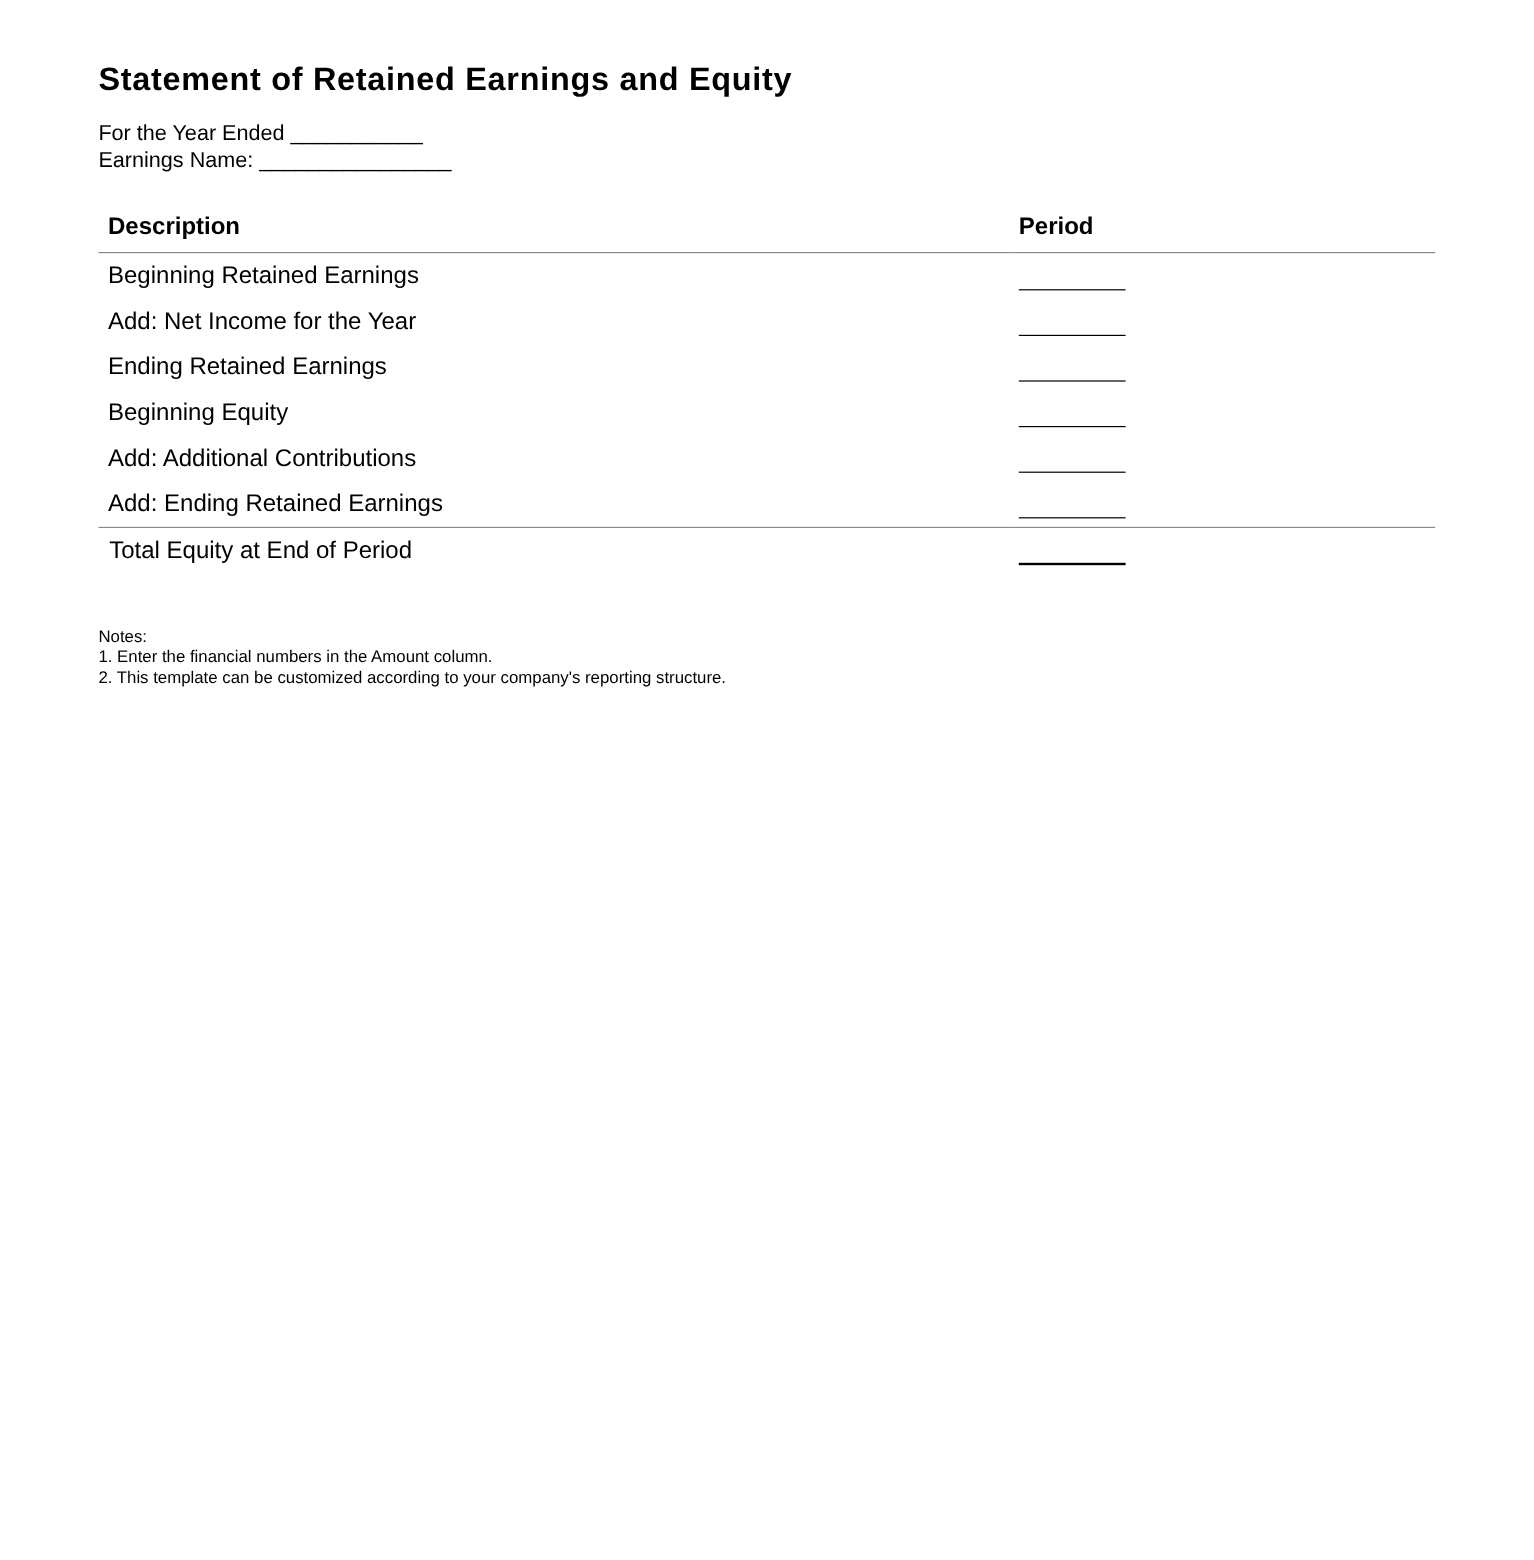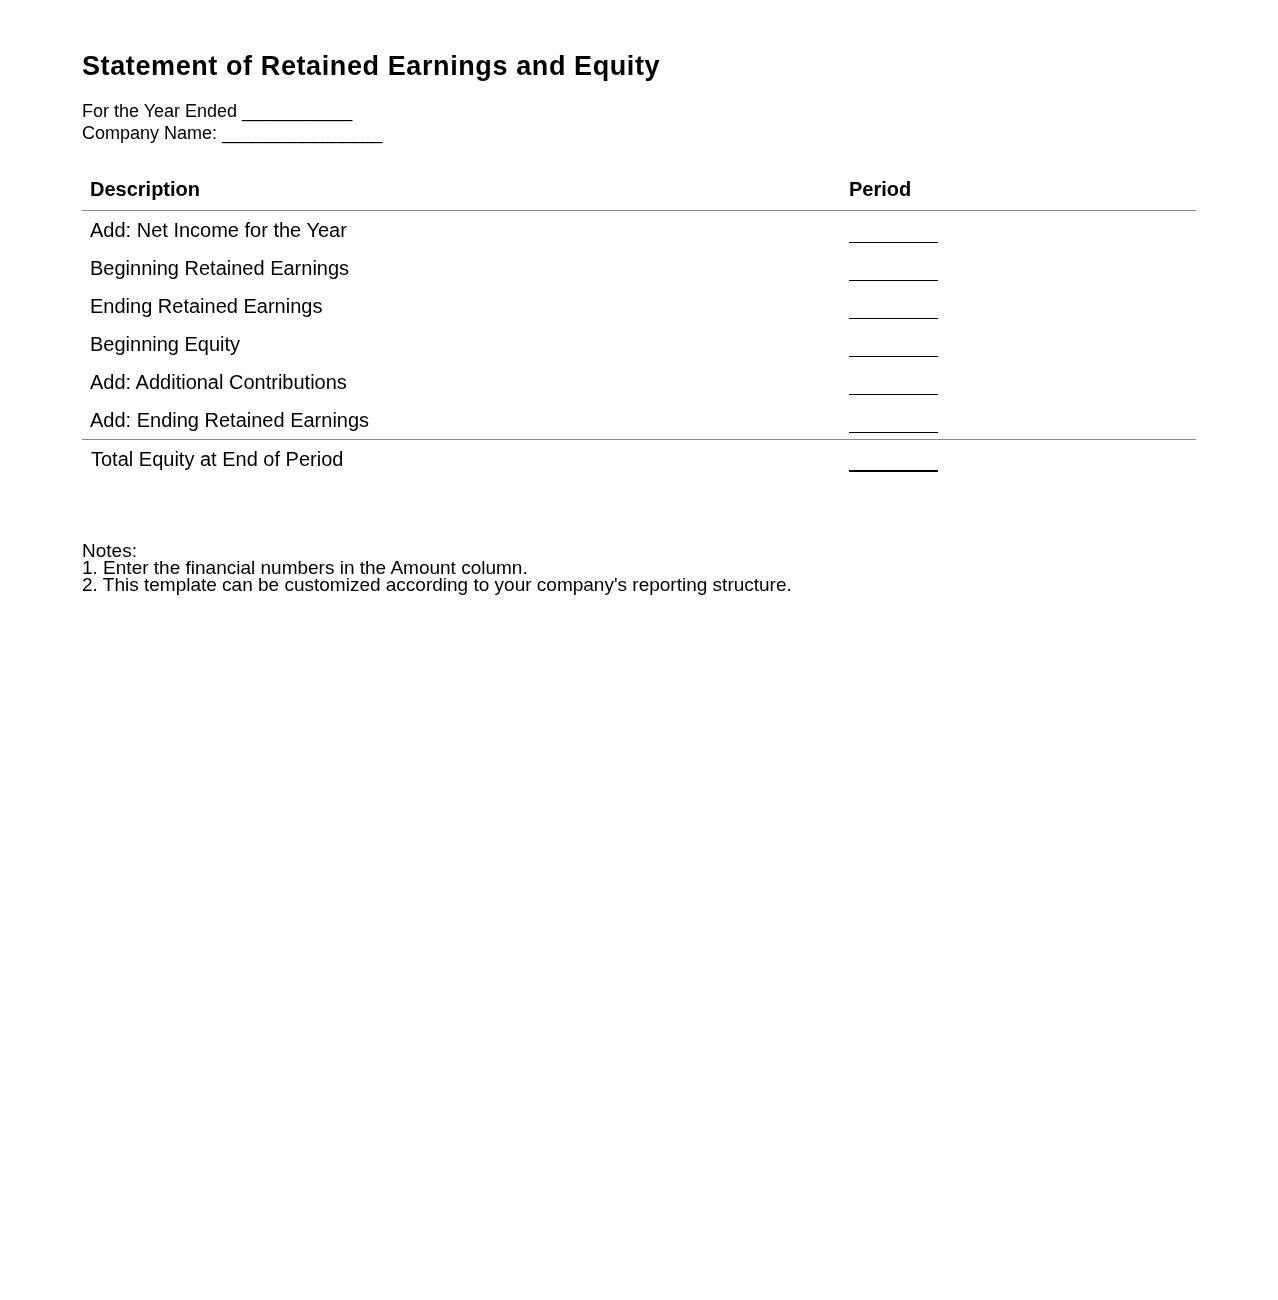--- a/index.html
+++ b/index.html
@@ -86,51 +86,51 @@
     }
     tr.total-row td {
       border-top: 1px solid #8a8a8a;
       font-weight: normal;
       padding-top: 0;
     }
     tr.total-row td.col-desc {
       padding-left: 9px;
     }
     .notes {
-      margin-top: 64px;
-      font-size: 19px;
+      margin-top: 44px;
+      font-size: 14px;
       line-height: 17px;
     }
   </style>
 </head>
 <body>
 
 <div class="page">
   <div class="header">
     <h1 class="title">Statement of Retained Earnings and Equity</h1>
     <div class="subtitle first">For the Year Ended ___________</div>
-    <div class="subtitle">Company Name: ________________</div>
+    <div class="subtitle">Earnings Name: ________________</div>
   </div>
 
   <table class="stmt">
     <thead>
       <tr>
         <th class="col-desc">Description</th>
         <th class="col-amount">Period</th>
       </tr>
     </thead>
     <tbody>
       <tr>
-        <td class="col-desc">Add: Net Income for the Year</td>
+        <td class="col-desc">Beginning Retained Earnings</td>
         <td class="col-amount">
           <span class="blank"></span>
         </td>
       </tr>
       <tr>
-        <td class="col-desc">Beginning Retained Earnings</td>
+        <td class="col-desc">Add: Net Income for the Year</td>
         <td class="col-amount">
           <span class="blank"></span>
         </td>
       </tr>
       <tr>
         <td class="col-desc">Ending Retained Earnings</td>
         <td class="col-amount">
           <span class="blank"></span>
         </td>
       </tr>

